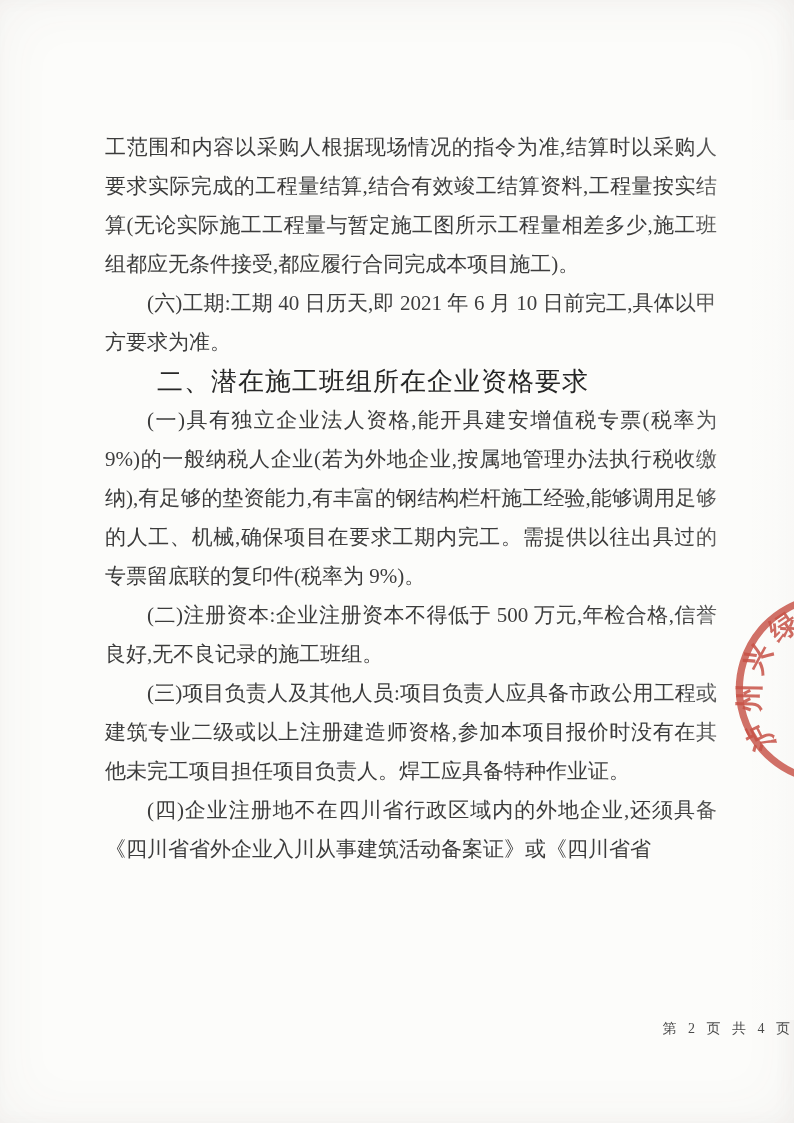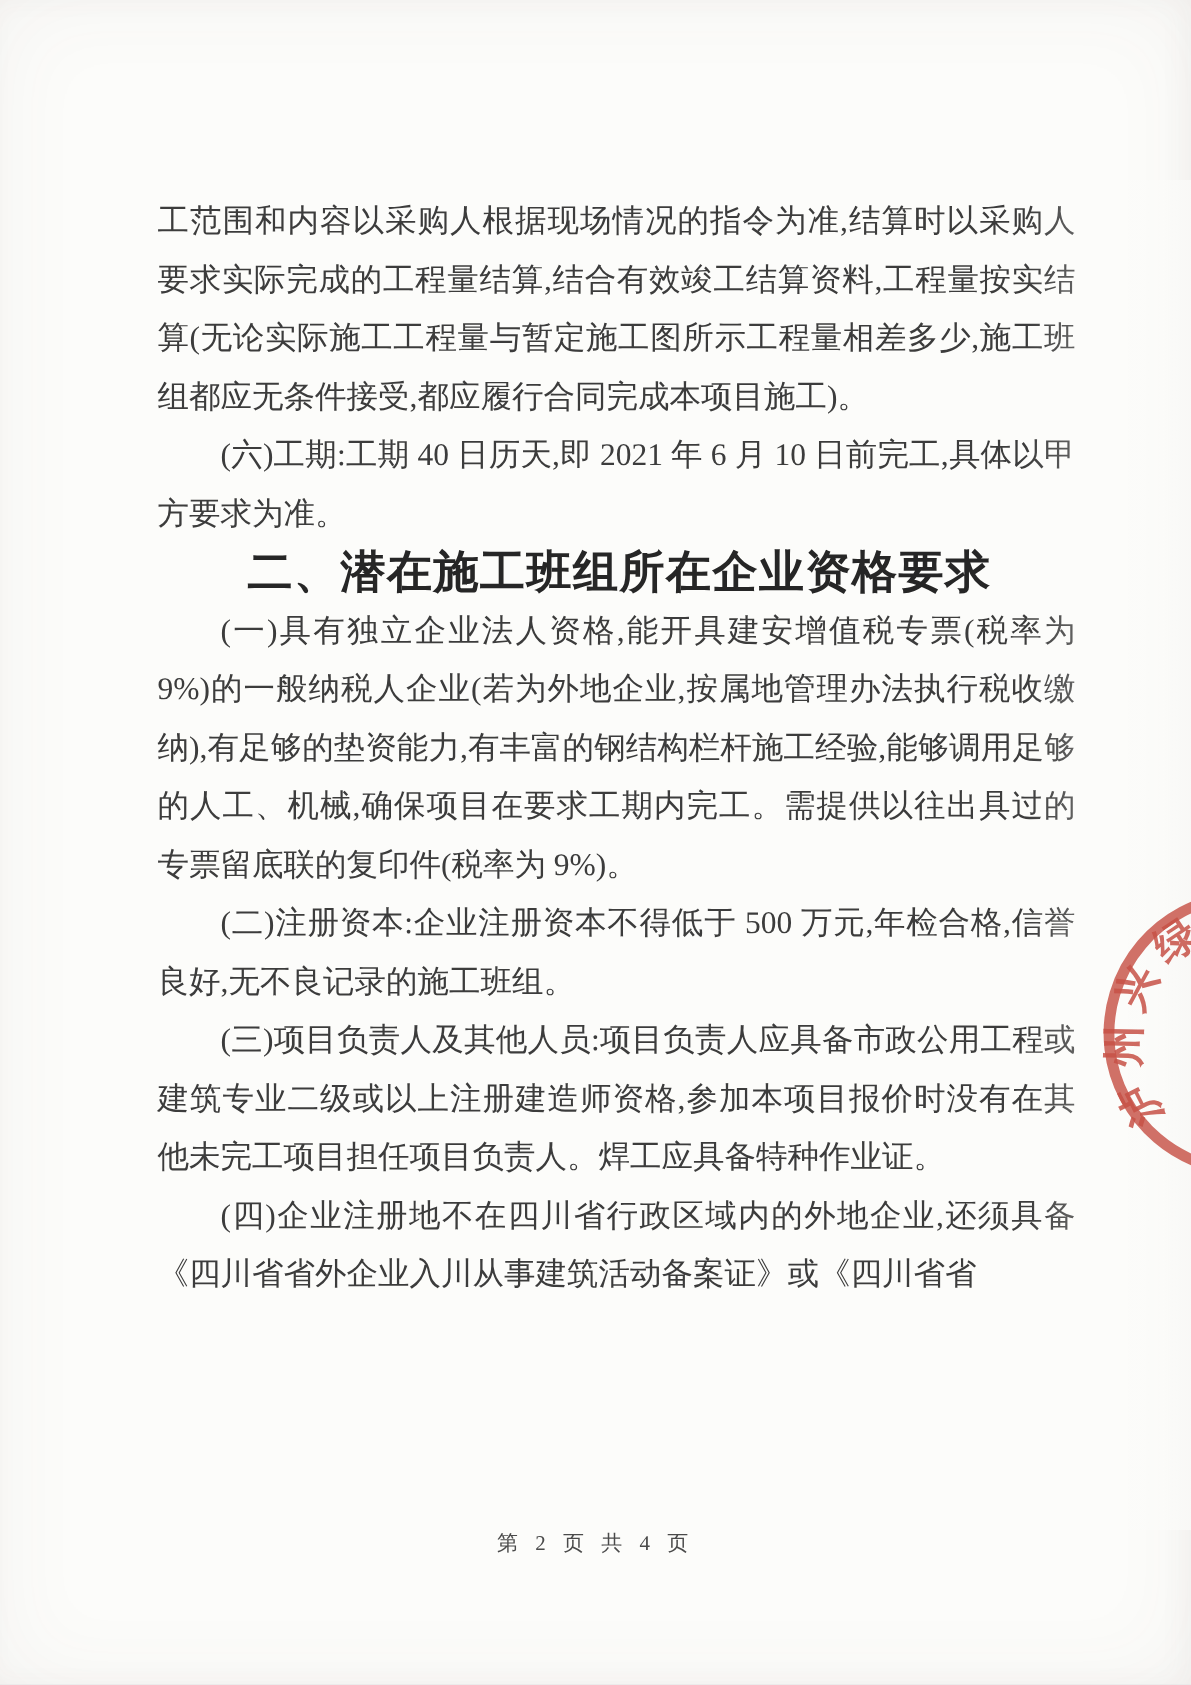--- a/index.html
+++ b/index.html
@@ -29,23 +29,23 @@
   }
   .content p {
     margin: 0;
     text-indent: 2em;
   }
   .content p.continuation {
     text-indent: 0;
   }
   .content p.section-heading {
     font-family: "Liberation Sans", sans-serif;
-    font-weight: 700;
+    font-weight: 400;
     color: #262626;
-    font-size: 30px;
+    font-size: 26px;
     letter-spacing: 1px;
   }
   .scan-fade {
     position: absolute;
     top: 120px;
     right: 0;
     width: 110px;
     height: 900px;
     background: linear-gradient(to right, rgba(252,252,250,0), rgba(252,252,250,0.65));
     pointer-events: none;
@@ -59,21 +59,21 @@
     height: 206px;
     transform: rotate(-28deg);
     z-index: 3;
     opacity: 0.88;
   }
   .footer {
     position: absolute;
     top: 1020px;
     left: 0;
     width: 100%;
-    text-align: center;
+    text-align: right;
     font-size: 14px;
     letter-spacing: 4px;
     color: #4a4a4a;
   }
 </style>
 </head>
 <body>
 
 <div class="page">
 

